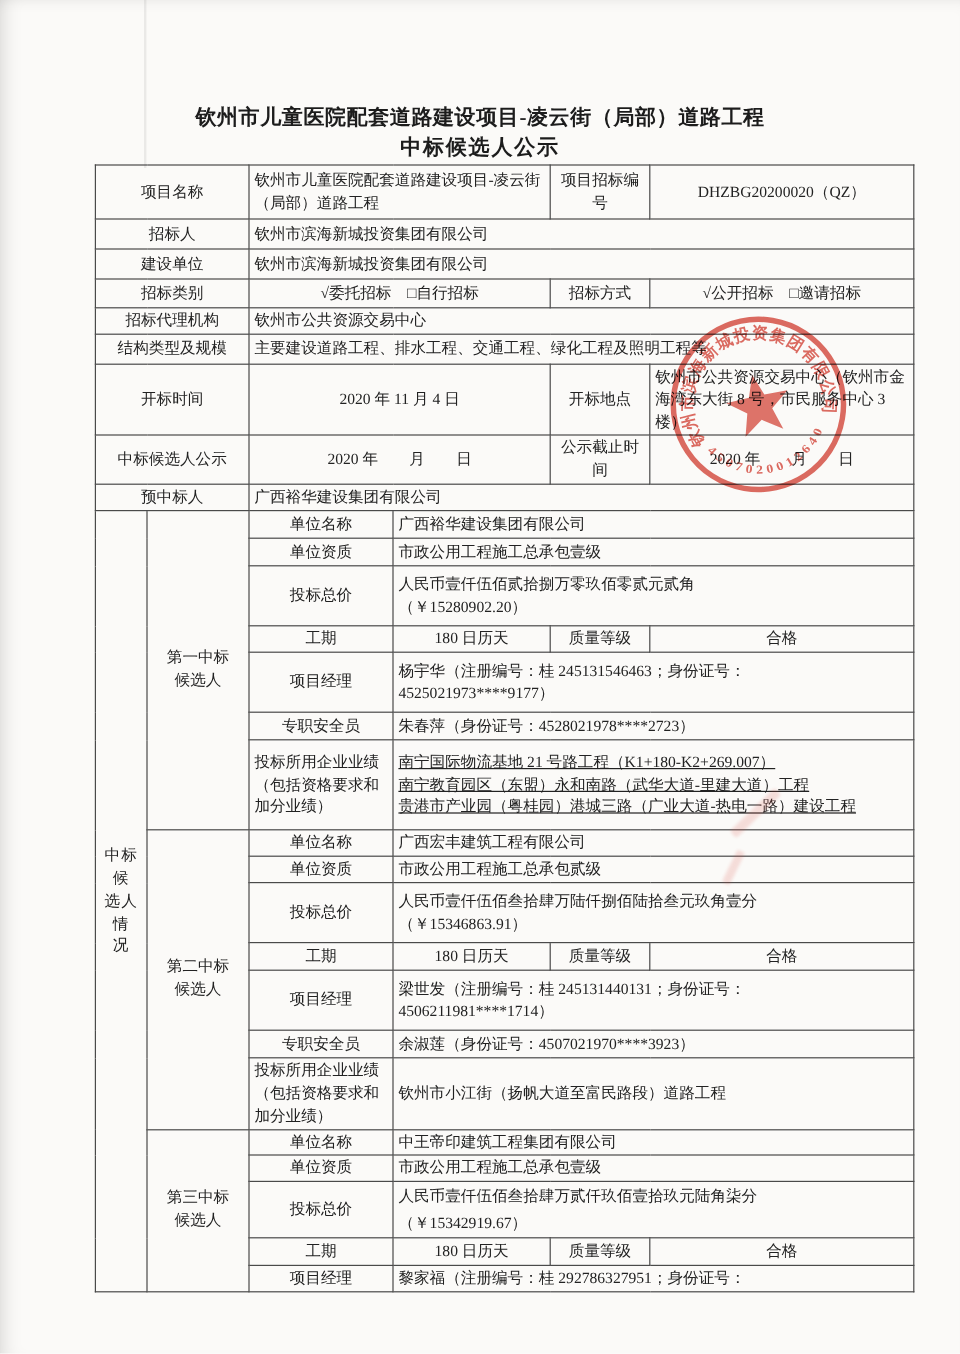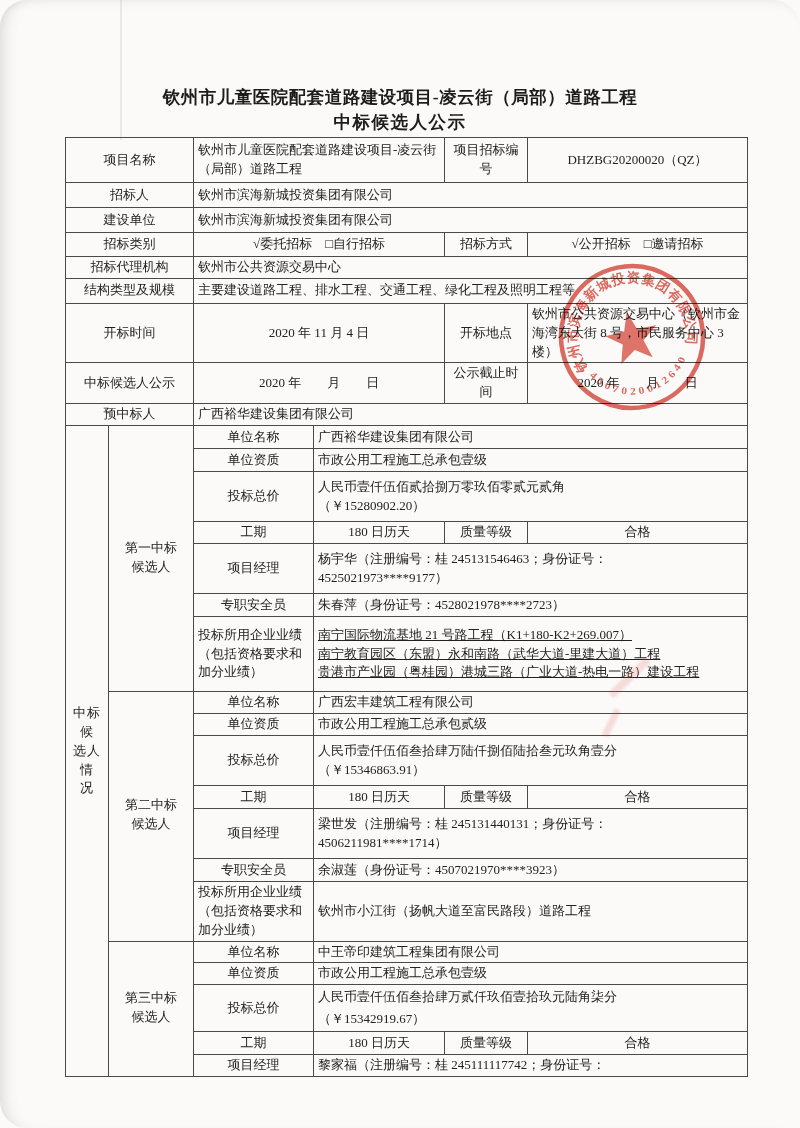--- a/index.html
+++ b/index.html
@@ -7,34 +7,33 @@
     width:800px;height:1128px;
     background:#fbfaf8;
     font-family:"Liberation Serif","DejaVu Serif",serif;
     color:#222222;
     position:relative;
     overflow:hidden;
   }
   .page{
     position:absolute;inset:0;
     box-shadow:inset 14px 0 18px -14px rgba(0,0,0,.18), inset 0 10px 14px -12px rgba(0,0,0,.10);
-    border-radius:27px;
   }
   .crease{
     position:absolute;left:120px;top:0;width:2px;height:140px;
     background:rgba(90,90,90,.10);
   }
   .title-block{
     position:absolute;top:84px;left:0;width:100%;
     text-align:center;font-weight:bold;color:#1c1c1c;
   }
   .title-line1{font-size:17.5px;letter-spacing:.5px;line-height:26px;}
   .title-line2{font-size:17.5px;letter-spacing:1.5px;line-height:25px;}
   table.doc{
-    position:absolute;left:65px;top:137px;width:682px;
+    position:absolute;left:79px;top:137px;width:682px;
     border-collapse:collapse;table-layout:fixed;
   }
   table.doc td{
     border:1px solid #4a4a4a;
     font-size:13px;line-height:1.45;
     padding:1px 4px;
     vertical-align:middle;
     overflow:hidden;
   }
   td.lbl{text-align:center;padding:1px 2px;}
@@ -226,21 +225,21 @@
 （￥15342919.67）</td>
       </tr>
       <tr style="height:23px">
         <td class="lbl">工期</td>
         <td class="ctr">180 日历天</td>
         <td class="lbl">质量等级</td>
         <td class="ctr">合格</td>
       </tr>
       <tr style="height:18px">
         <td class="lbl">项目经理</td>
-        <td colspan="3" class="val">黎家福（注册编号：桂 245111117742；身份证号：</td>
+        <td colspan="3" class="val">黎家福（注册编号：桂 292786327951；身份证号：</td>
       </tr>
     </tbody>
   </table>
 
   <svg class="seal" viewBox="0 0 150 150">
     <defs>
       <path id="arcTop" d="M 26.1 97.8 A 54 54 0 1 1 123.9 97.8" fill="none"></path>
       <path id="arcBottom" d="M 21.6 94.8 A 57 57 0 0 0 128.4 94.8" fill="none"></path>
     </defs>
     <g transform="rotate(-12 75 75)" fill="#d6453a">

